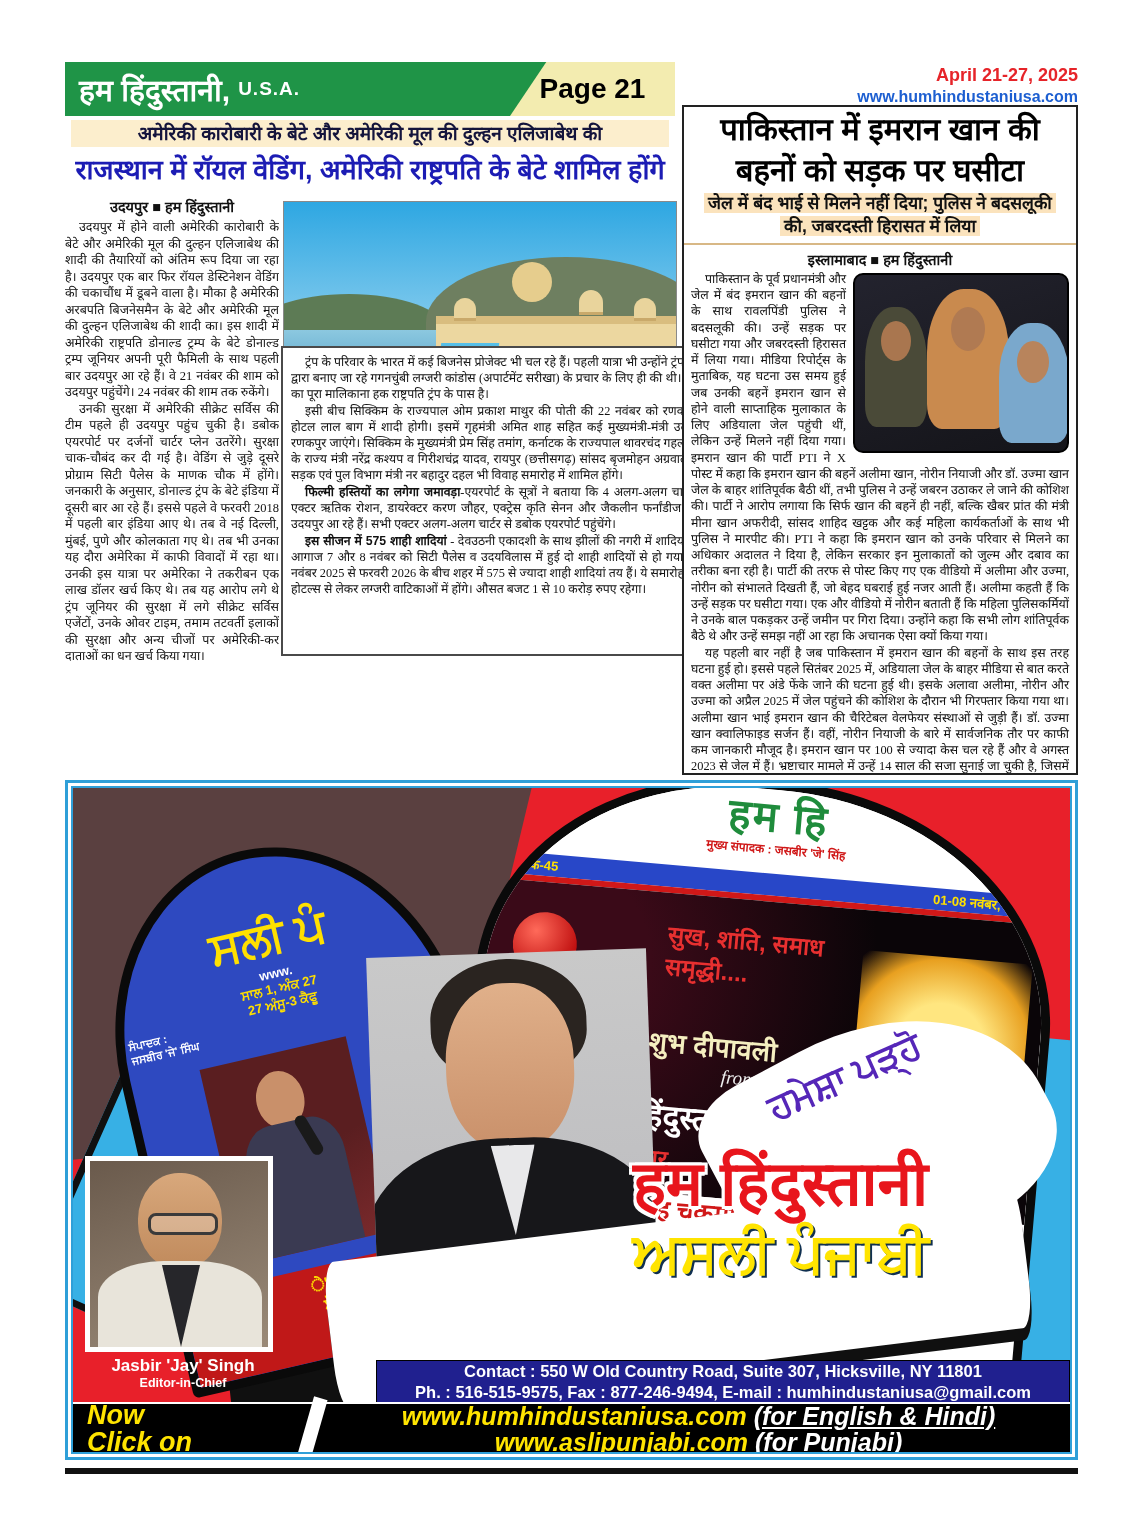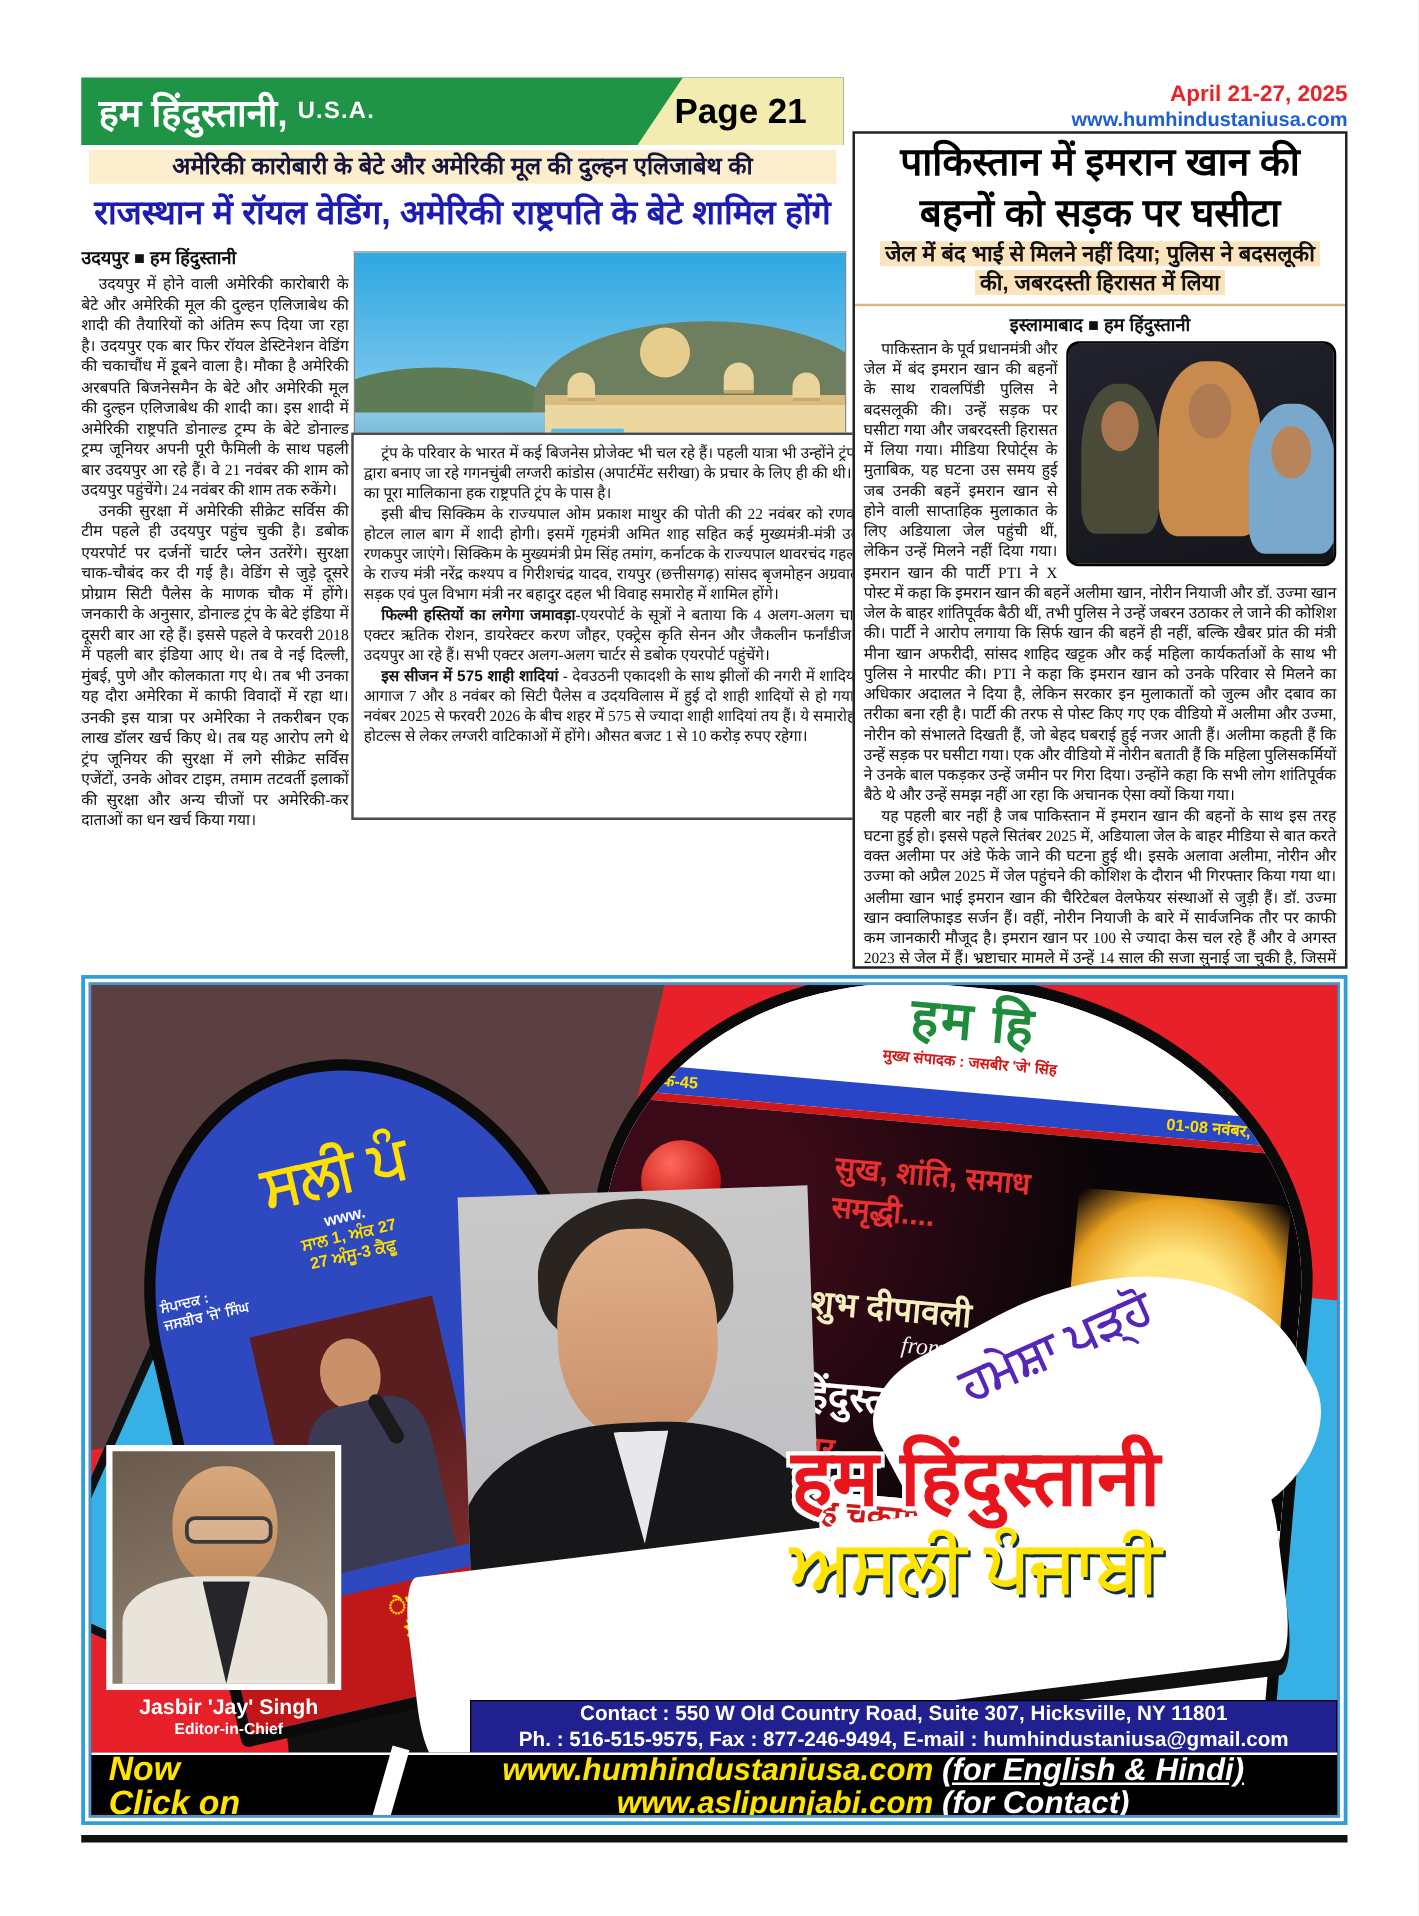--- a/index.html
+++ b/index.html
@@ -17,21 +17,21 @@
   .hdr-date{color:#e62429;font-weight:bold;font-size:18px;}
   .hdr-site{color:#1d5fd1;font-weight:bold;font-size:16px;}
   
   .lart{left:65px;top:118px;width:610px;height:657px;}
   .kicker{position:absolute;left:6px;top:2px;width:598px;height:27px;background:#fceecd;color:#14143c;
           font-weight:bold;font-size:19px;text-align:center;line-height:27px;white-space:nowrap;overflow:hidden;}
   .lhead{position:absolute;left:0;top:32px;width:610px;color:#1c1cb4;font-weight:bold;font-size:27px;
          text-align:center;white-space:nowrap;overflow:hidden;}
   .lcol{position:absolute;left:0;top:80px;width:214px;height:575px;overflow:hidden;
         font-family:"Liberation Serif", serif;font-size:12.5px;line-height:1.32;text-align:justify;}
-  .lcol .byl{font-weight:bold;text-align:left;font-size:14.5px;margin-bottom:2px;font-family:"Liberation Sans",sans-serif;}
+  .lcol .byl{font-weight:bold;text-align:center;font-size:14.5px;margin-bottom:2px;font-family:"Liberation Sans",sans-serif;}
   .lcol p{margin:0;text-indent:14px;}
   
   .palace{left:283px;top:201px;width:392px;height:259px;border:1px solid #8a8a8a;overflow:hidden;}
   .sky{position:absolute;inset:0;background:linear-gradient(180deg,#2ea7e2 0%,#8fd0ef 55%,#bfe4f2 60%);}
   .hillL{position:absolute;left:-30px;top:92px;width:190px;height:70px;background:#5d7b55;border-radius:50% 50% 0 0;}
   .hillR{position:absolute;right:-30px;top:55px;width:280px;height:130px;background:#6e7f60;border-radius:50% 50% 0 0;}
   .lake{position:absolute;left:0;top:128px;width:100%;height:58px;background:linear-gradient(180deg,#8cc8e0,#4e9ec4);}
   .garden{position:absolute;left:0;bottom:0;width:160px;height:115px;background:radial-gradient(circle at 30% 30%,#4e8a3c,#38652c);}
   .pool{position:absolute;left:150px;bottom:0;width:58px;height:118px;background:linear-gradient(180deg,#56bfe8,#2e8fd0);transform:skewX(-7deg);}
   .pal-main{position:absolute;right:0;bottom:0;width:240px;height:145px;background:#ecd7a0;box-shadow:inset 0 8px 0 #d9bd7f;}
@@ -296,20 +296,20 @@
       </div>
 
       <div class="ctabar">
         <div class="cta-left">
           <div>Now</div>
           <div>Click on</div>
         </div>
         <div class="slash"></div>
         <div class="cta-right">
           <div><span class="url">www.humhindustaniusa.com</span> <span class="urlnote">(for English &amp; Hindi)</span></div>
-          <div><span class="url">www.aslipunjabi.com</span> <span class="urlnote">(for Contact)</span></div>
+          <div><span class="url">www.aslipunjabi.com</span> <span class="urlnote">(for Punjabi)</span></div>
         </div>
       </div>
     </div>
   </div>
 
   <div class="abs bottom-rule"></div>
 </div>
 
 </body></html>

